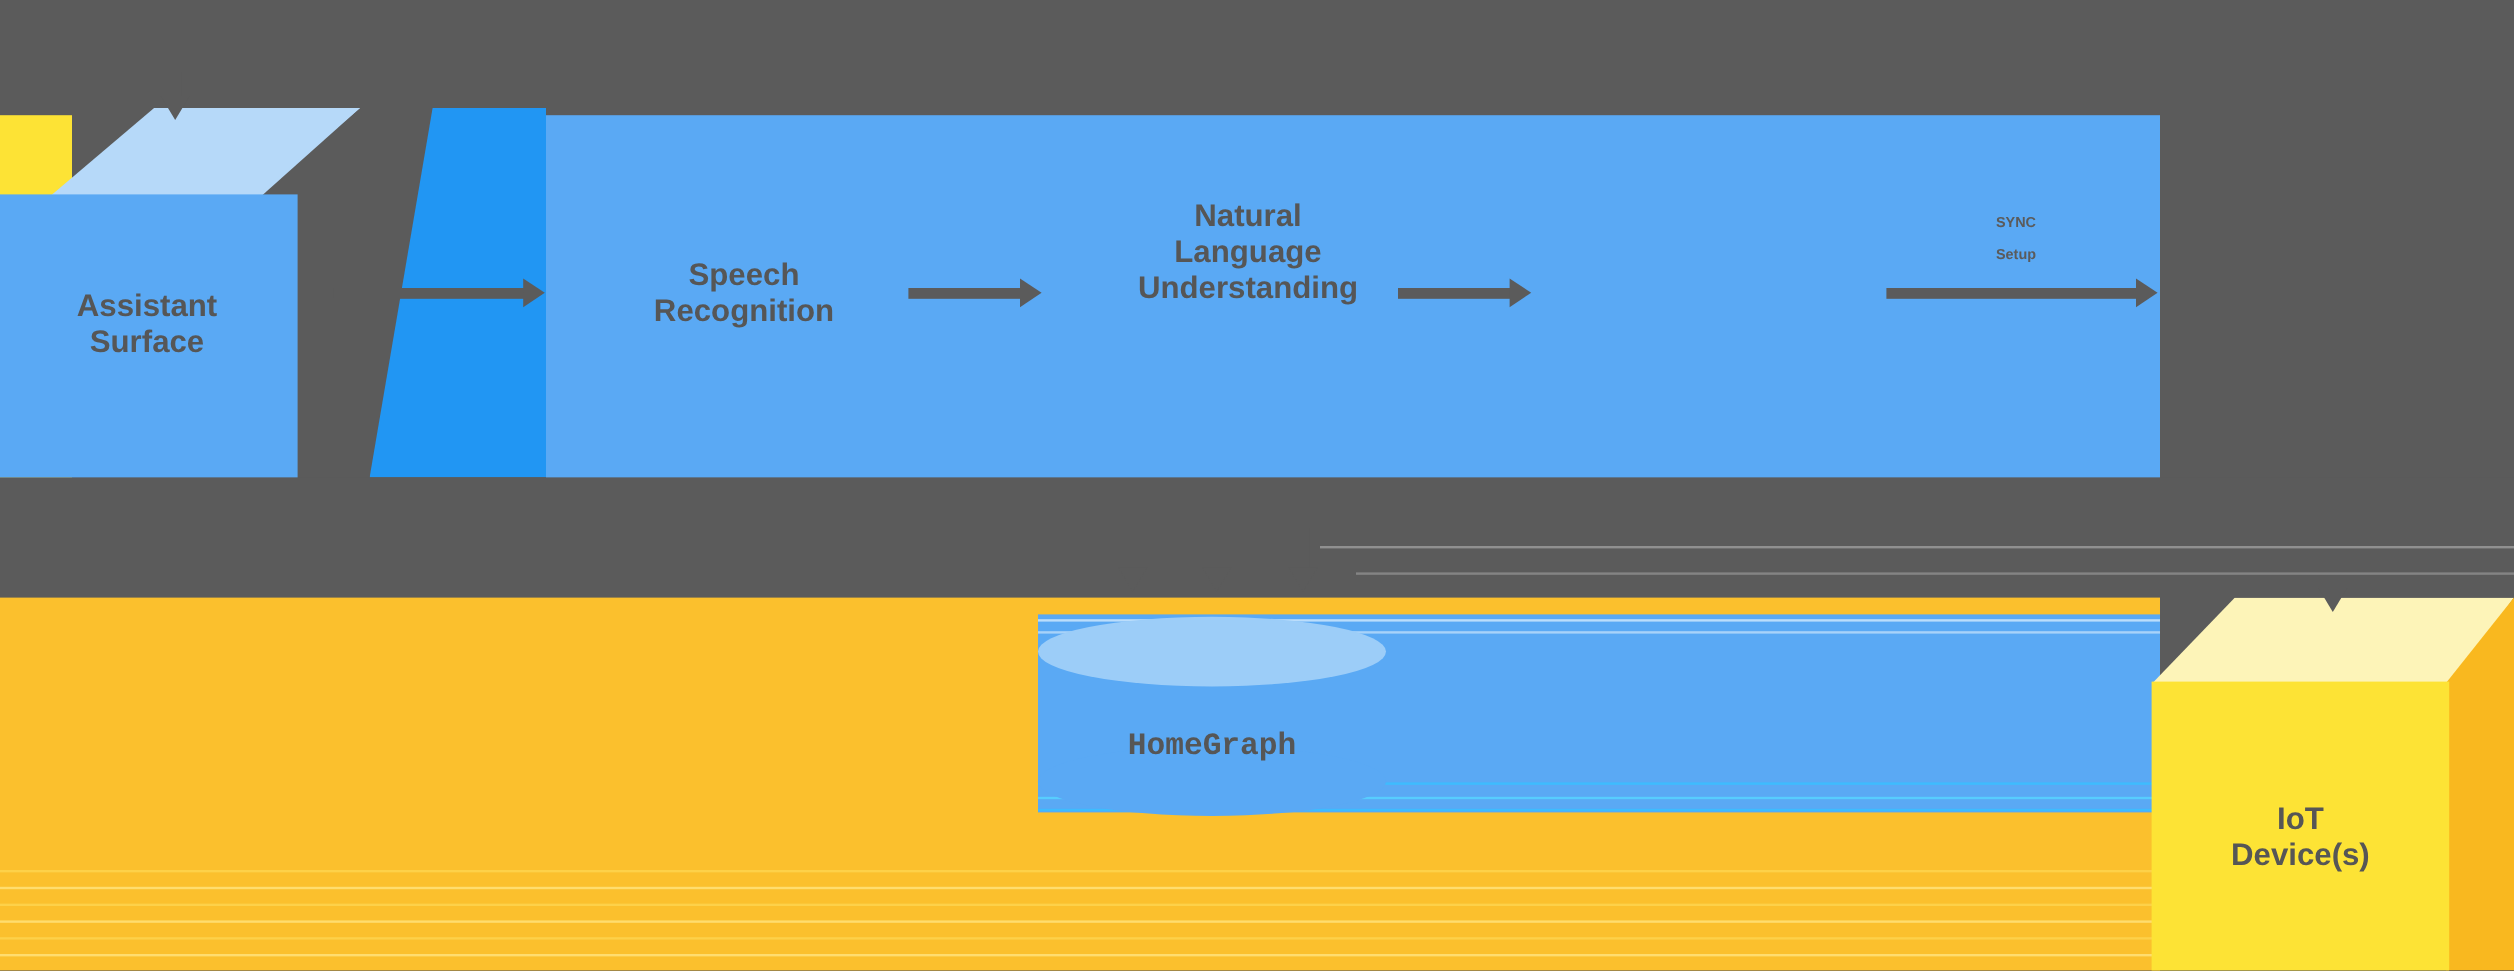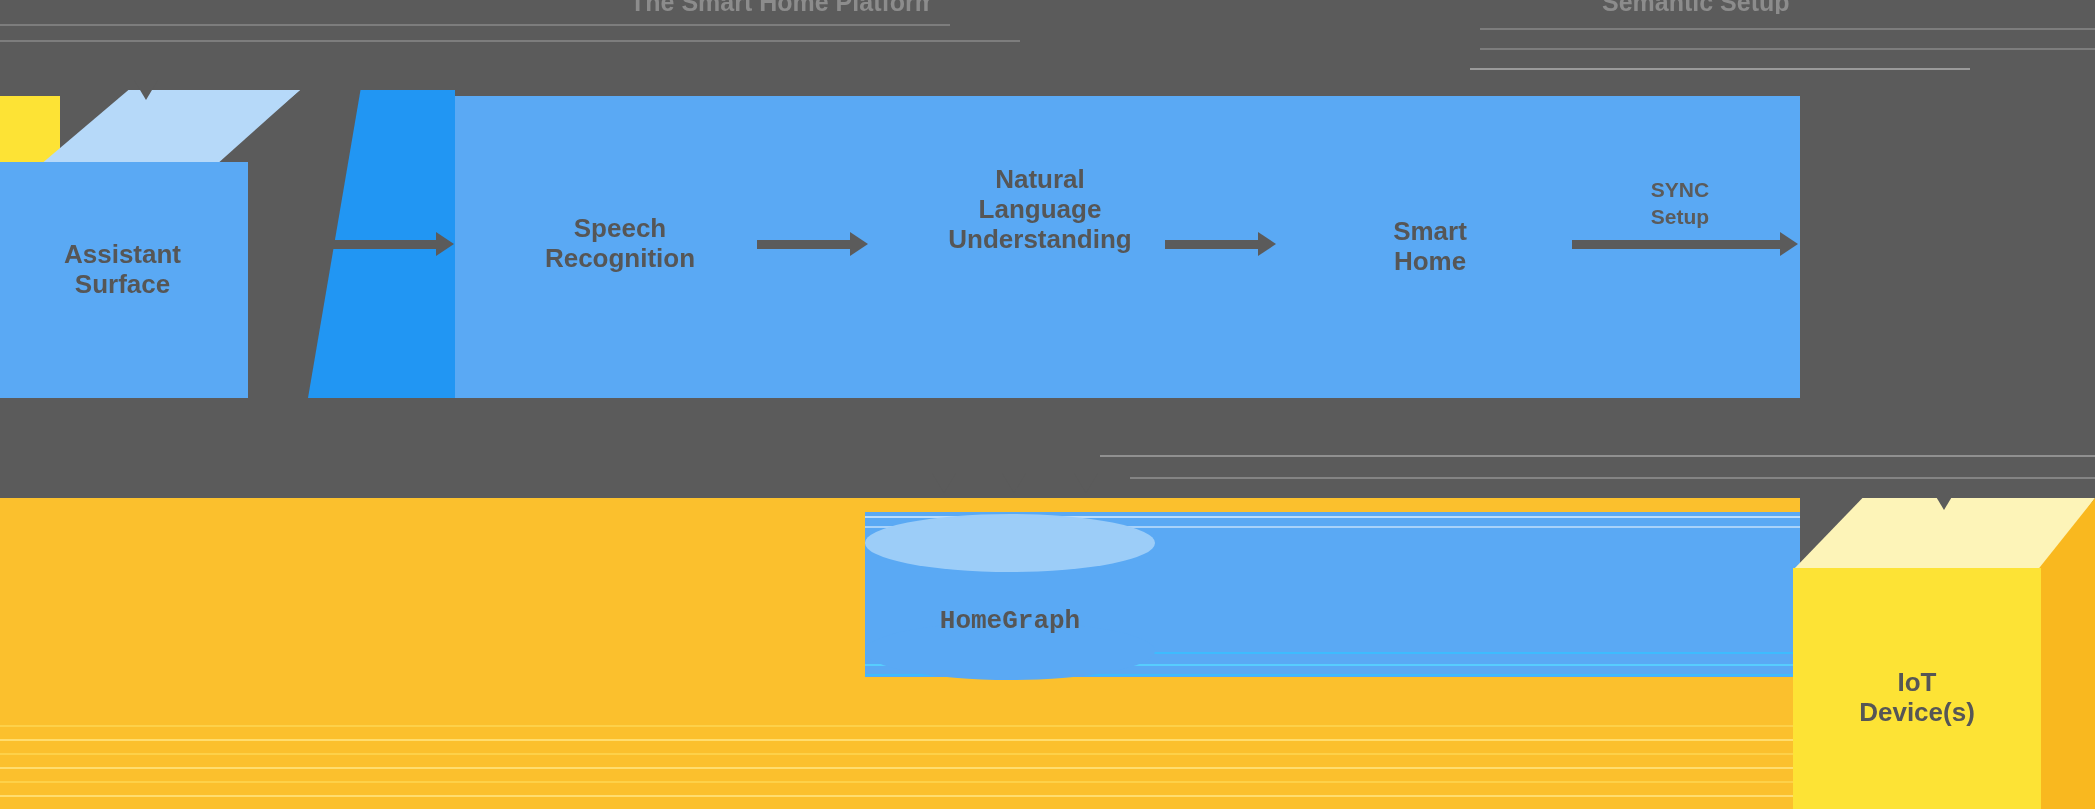--- a/index.html
+++ b/index.html
@@ -134,48 +134,38 @@
     bottom: -18px;
     left: -8px;
     border-left: 12px solid transparent;
     border-right: 12px solid transparent;
     border-top: 20px solid #5b5b5b;
   }
 
   .edge-label {
     position: absolute;
     color: #5b5b5b;
-    font-size: 21px;
+    font-size: 12px;
     font-weight: bold;
     white-space: nowrap;
     text-align: center;
   }
 
   
   .rule {
     position: absolute;
     height: 2px;
     opacity: .85;
   }
 </style>
 </head>
 <body>
 
 <div id="stage">
 
-  <div class="header-strip">
-    <div class="header-text" style="left:630px; top:-12px; width:300px; height:26px;">The Smart Home Platform</div>
-    <div class="header-text" style="left:1602px; top:-12px; width:260px; height:26px;">Semantic Setup</div>
-
-    <div class="header-underline" style="left:0px;   top:24px;  width:950px;"></div>
-    <div class="header-underline" style="left:0px;   top:40px;  width:1020px;"></div>
-    <div class="header-underline" style="left:1480px; top:28px;  width:615px;"></div>
-    <div class="header-underline" style="left:1480px; top:48px;  width:615px;"></div>
-    <div class="header-underline" style="left:1470px; top:68px;  width:500px; background:#9a9a9a;"></div>
-  </div>
 
   <div class="abs band-yellow" style="left:0; top:96px; width:60px; height:302px;"></div>
 
   <div class="abs band-blue" style="left:455px; top:96px; width:1345px; height:302px;"></div>
 
   <div class="abs" style="left:0px; top:90px; width:455px; height:308px;">
 
     <div class="cube-top" style="left:0; top:0; width:300px; height:75px;
                 clip-path: polygon(18% 100%, 50% 0%, 100% 0%, 72% 100%);"></div>
     <div class="cube-top" style="left:40px; top:0; width:260px; height:75px;
@@ -194,24 +184,20 @@
     <div class="node-label">Speech
 Recognition</div>
   </div>
 
   <div class="abs" style="left:860px; top:96px; width:360px; height:228px;">
     <div class="node-label">Natural
 Language
 Understanding</div>
   </div>
 
-  <div class="abs" style="left:1290px; top:96px; width:280px; height:302px;">
-    <div class="node-label">Smart
-Home</div>
-  </div>
 
 
   <div class="arrow-h" style="left:278px; top:240px; width:160px;"></div>
   <div class="arrow-h" style="left:757px; top:240px; width:95px;"></div>
   <div class="arrow-h" style="left:1165px; top:240px; width:95px;"></div>
   <div class="arrow-h" style="left:1572px; top:240px; width:210px;"></div>
 
   <div class="edge-label" style="left:1610px; top:178px; width:140px;">SYNC</div>
   <div class="edge-label" style="left:1610px; top:205px; width:140px;">Setup</div>
 

